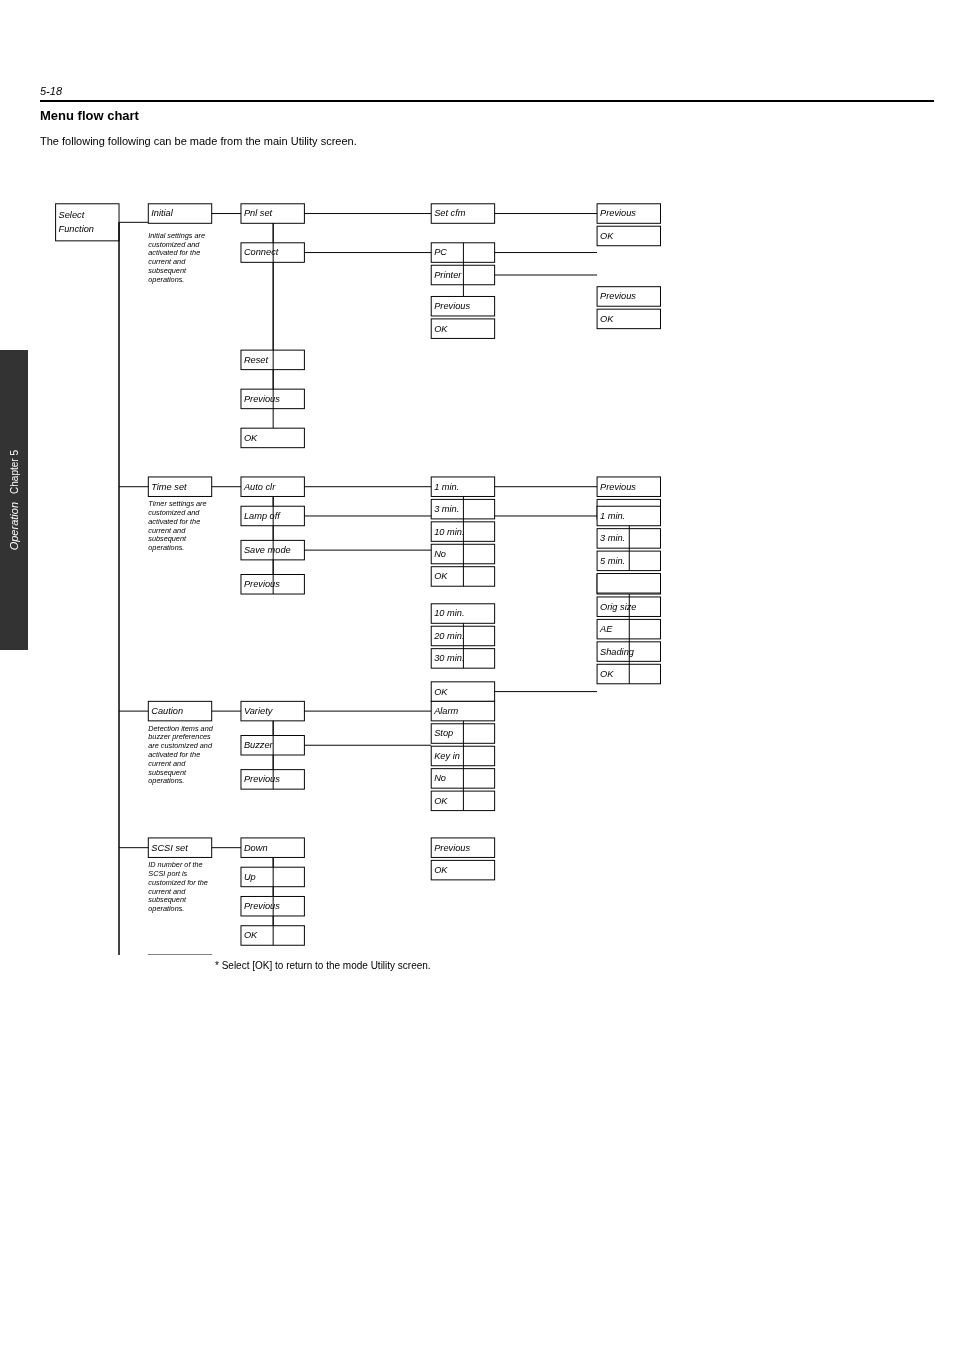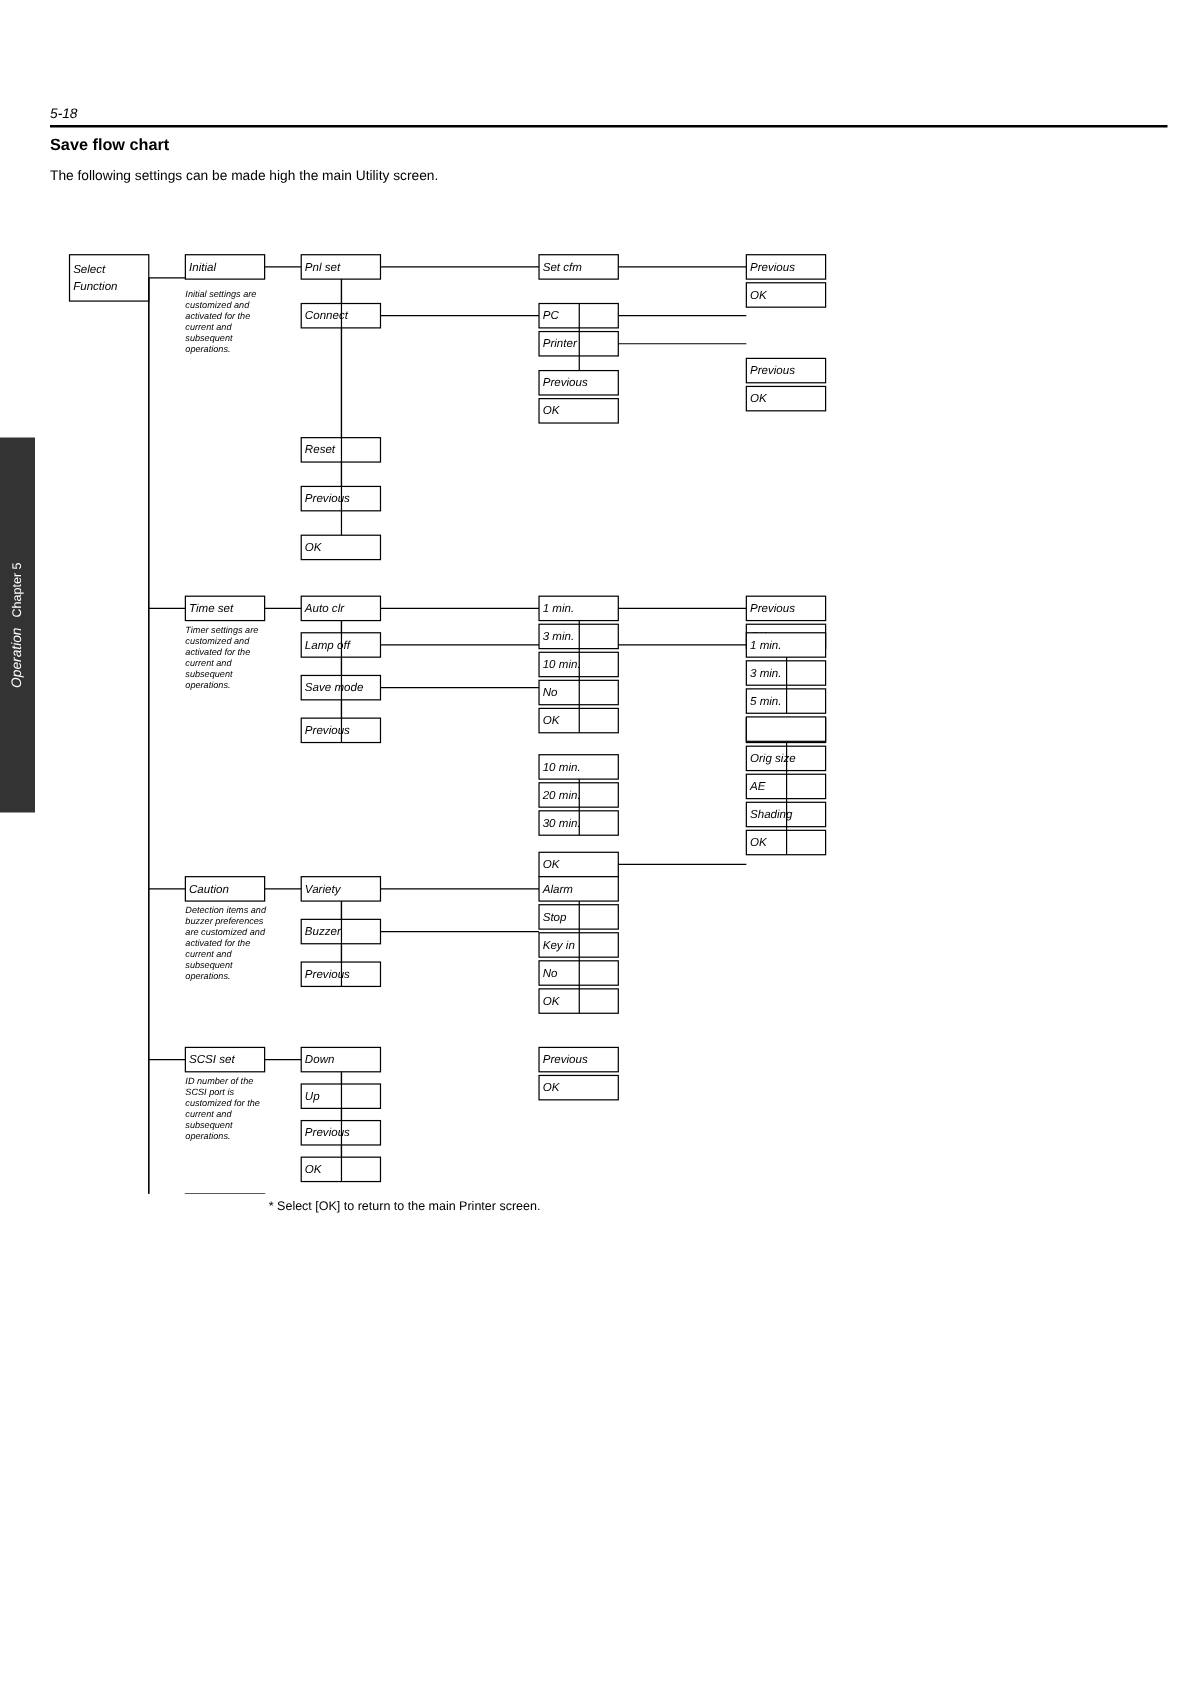--- a/index.html
+++ b/index.html
@@ -128,23 +128,23 @@
 
 <div class="side-tab">
   <span class="side-tab-chapter">Chapter 5</span>
   <span class="side-tab-operation">Operation</span>
 </div>
 
 <div class="top-rule"></div>
 
 <div class="page-number">5-18</div>
 
-<div class="section-title">Save flow chart</div>
-
-<div class="intro-text">The following settings can be made high the main Utility screen.</div>
+<div class="section-title">Menu flow chart</div>
+
+<div class="intro-text">The following following can be made from the main Utility screen.</div>
 
 <div class="chart-container">
 <svg class="flowchart" viewBox="0 0 880 820">
 
   <rect class="box" x="5" y="50" width="65" height="38"></rect>
   <text class="box-text" x="8" y="65">Select</text>
   <text class="box-text" x="8" y="79">Function</text>
 
   <line class="line" x1="70" y1="69" x2="100" y2="69"></line>
 
@@ -392,13 +392,13 @@
   <rect class="box" x="100" y="820" width="65" height="20"></rect>
   <text class="box-text" x="103" y="833">Main Manu</text>
   <text class="small-text" x="100" y="850">Main Manu is</text>
   <text class="small-text" x="100" y="859">desiplayed.</text>
 
   <line class="line" x1="70" y1="69" x2="70" y2="830"></line>
 
 </svg>
 </div>
 
-<div class="footer-note">* Select [OK] to return to the main Printer screen.</div>
+<div class="footer-note">* Select [OK] to return to the mode Utility screen.</div>
 
 </body></html>

